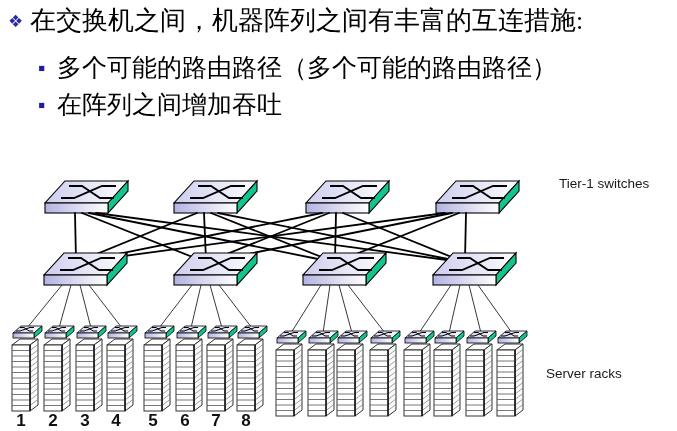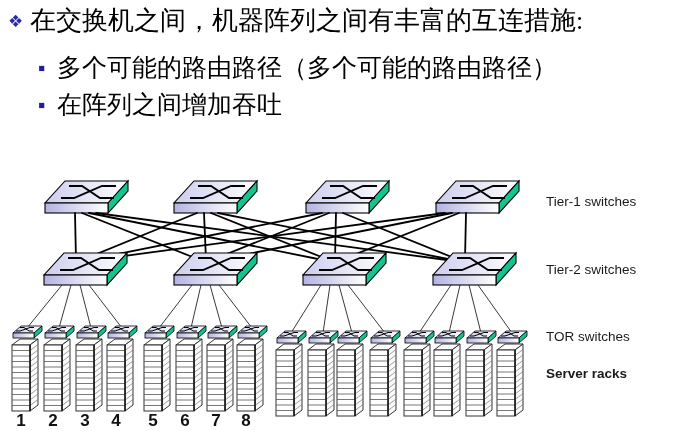--- a/index.html
+++ b/index.html
@@ -14,21 +14,21 @@
   .bullet-row.l2{left:38px;font-size:25px;line-height:30px;}
   .bullet-row.l2.r2{top:53px;}
   .bullet-row.l2.r3{top:90px;}
   .marker1{color:#2b2ba3;font-size:17px;line-height:17px;width:22px;padding-top:7px;flex:0 0 auto;}
   .marker2{color:#1e1e9e;font-size:21px;line-height:21px;width:19px;padding-top:5px;flex:0 0 auto;}
 
   
   #diagram-svg{position:absolute;left:0;top:160px;}
   .diagram-label{position:absolute;left:546px;font-size:13.5px;color:#1a1a1a;
                  white-space:nowrap;font-family:"Liberation Sans",sans-serif;}
-  .lbl-0{top:194px;} .lbl-1{top:262px;} .lbl-2{top:329px;} .lbl-3{top:366px;font-weight:bold;}
+  .lbl-0{top:176px;margin-left:13px;} .lbl-1{top:262px;} .lbl-2{top:329px;} .lbl-3{top:366px;}
   .rack-number{position:absolute;top:411px;transform:translateX(-50%);
                font-size:17px;font-weight:bold;color:#111;
                font-family:"Liberation Sans",sans-serif;}
 </style>
 </head>
 <body>
 
 <div class="stage">
 
   <div class="bullet-row l1">
@@ -703,22 +703,20 @@
       <g>
         <polygon points="498,178 519,178 527,171 506,171" fill="url(#gt)" stroke="#000000" stroke-width="0.8"></polygon>
         <polygon points="519,178 527,171 527,176 519,183" fill="#14c48e" stroke="#000000" stroke-width="0.8"></polygon>
         <rect x="498" y="178" width="21" height="5" fill="url(#gf)" stroke="#000000" stroke-width="0.8"></rect>
         <polyline points="501,176 505,176 515,172.5 519,172.5" fill="none" stroke="#000000" stroke-width="1"></polyline>
         <polyline points="505,172.5 509,172.5 514,176 518,176" fill="none" stroke="#000000" stroke-width="1"></polyline>
       </g>
     </svg>
 
   <div class="diagram-label lbl-0">Tier-1 switches</div>
-  <div class="diagram-label lbl-1">Tier-2 switches</div>
-  <div class="diagram-label lbl-2">TOR switches</div>
   <div class="diagram-label lbl-3">Server racks</div>
 
   <div id="rack-numbers">
       <span class="rack-number" style="left: 21px;">1</span>
       <span class="rack-number" style="left: 53px;">2</span>
       <span class="rack-number" style="left: 85px;">3</span>
       <span class="rack-number" style="left: 116px;">4</span>
       <span class="rack-number" style="left: 153px;">5</span>
       <span class="rack-number" style="left: 185px;">6</span>
       <span class="rack-number" style="left: 216px;">7</span>

